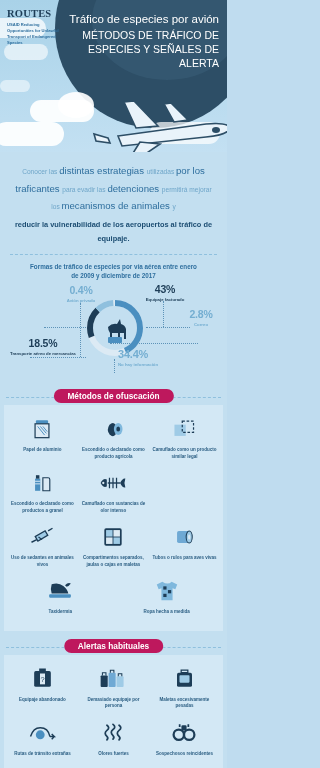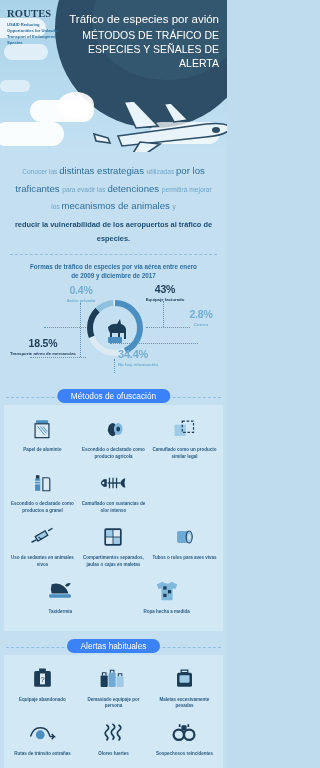--- a/index.html
+++ b/index.html
@@ -74,21 +74,21 @@
   .p-esc { left: 6px; top: 55px; width: 66px; text-align: center; }
   .p-info { left: 118px; top: 66px; width: 80px; }
   .lead { position: absolute; border-top: 1.2px dotted #5d93b8; }
   .lead-v { position: absolute; border-left: 1.2px dotted #5d93b8; }
 
   
   .band { position: relative; margin-top: 8px; height: 16px; }
   .band .rule { position: absolute; top: 8px; left: 6px; right: 6px; border-top: 1.3px dashed #8fc0de; }
   .band .pill {
     position: absolute; left: 50%; top: 0; transform: translateX(-50%);
-    background: #3b82f6; color: #ffffff; font-size: 8.3px; padding: 2px 14px; border-radius: 9px; white-space: nowrap;
+    background: #be185d; color: #ffffff; font-size: 8.3px; padding: 2px 14px; border-radius: 9px; white-space: nowrap; font-weight: bold;
   }
 
   .panel { background: #d3e8f5; margin: 0 4px; padding: 8px 3px 8px; }
   .grid { display: flex; flex-wrap: wrap; }
   .cell { text-align: center; padding: 0 2px 7px; }
   .cell.w3 { width: 33.33%; }
   .cell.w2 { width: 50%; }
   .ico { height: 32px; display: flex; align-items: center; justify-content: center; }
   .cap { margin-top: 2px; font-size: 4.5px; line-height: 1.45; color: #2a5d82; font-weight: bold; }
 </style>
@@ -130,21 +130,21 @@
 
     <div class="cloud c3"></div>
     <div class="cloud c4"></div>
     <div class="cloud c5"></div>
     <div class="cloud c6"></div>
   </div>
 
   <div class="intro">
     <p>
       <span class="st">Conocer las </span><span class="lg">distintas estrategias </span><span class="st">utilizadas </span><span class="lg">por los traficantes </span><span class="st">para evadir las </span><span class="lg">detenciones </span><span class="st">permitirá mejorar los </span><span class="lg">mecanismos de animales </span><span class="st">y</span>
-      <span class="final">reducir la vulnerabilidad de los aeropuertos al tráfico de especies.</span>
+      <span class="final">reducir la vulnerabilidad de los aeropuertos al tráfico de equipaje.</span>
     </p>
   </div>
   <div class="dash-rule"></div>
 
   <div class="chart-cap">
     <div>Formas de tráfico de especies por vía aérea entre enero</div>
     <div>de 2009 y diciembre de 2017</div>
   </div>
 
   <div class="chart">

